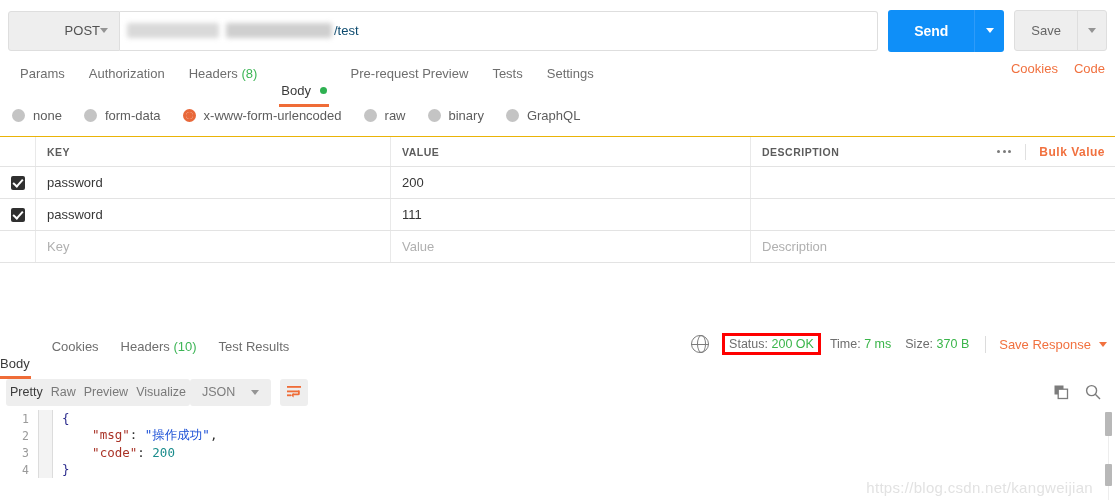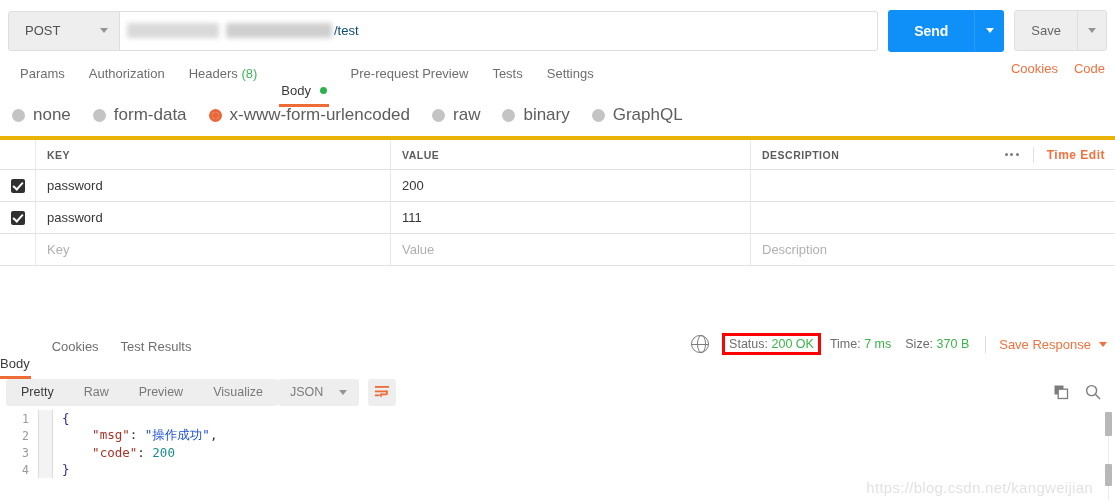--- a/index.html
+++ b/index.html
@@ -28,21 +28,21 @@
     padding: 0 8px;
   }
   .method-select {
     width: 112px;
     height: 40px;
     border: 1px solid #dedede;
     border-radius: 3px 0 0 3px;
     background: #eeeeee;
     display: flex;
     align-items: center;
-    justify-content: space-between;
+    justify-content: flex-end;
     padding: 0 11px 0 16px;
     box-sizing: border-box;
     font-size: 13px;
     color: #525252;
     flex: none;
   }
   .chev {
     width: 0; height: 0;
     border-left: 4px solid transparent;
     border-right: 4px solid transparent;
@@ -178,21 +178,21 @@
     width: 1115px; height: 28px;
     display: flex;
     align-items: center;
     padding-left: 12px;
     box-sizing: border-box;
   }
   .radio-item {
     display: flex;
     align-items: center;
     margin-right: 22px;
-    font-size: 17px;
+    font-size: 13px;
     color: #5d5d5d;
   }
   .radio-dot {
     width: 13px; height: 13px;
     border-radius: 50%;
     background: #c4c4c4;
     margin-right: 8px;
     flex: none;
   }
   .radio-item.selected .radio-dot {
@@ -207,21 +207,21 @@
     width: 7px; height: 7px;
     border-radius: 50%;
     background: #e8683a;
   }
 
   
   .ptable {
     position: absolute;
     left: 0; top: 136px;
     width: 1115px;
-    border-top: 4px solid #eab308;
+    border-top: 1px solid #eab308;
     box-sizing: border-box;
   }
   .prow {
     display: flex;
     border-bottom: 1px solid #e3e3e3;
     height: 31px;
     align-items: stretch;
   }
   .prow.head { height: 29px; }
   .pcell {
@@ -374,21 +374,21 @@
   .seg {
     display: flex;
     align-items: center;
     background: #eeeeee;
     border-radius: 3px;
     height: 27px;
   }
   .seg .vtab {
     font-size: 12.5px;
     color: #797979;
-    padding: 0 15px;
+    padding: 0 4px;
     line-height: 27px;
   }
   .seg .vtab.active { color: #3b3b3b; }
   .fmt-select {
     background: #eeeeee;
     border-radius: 3px;
     height: 27px;
     display: flex;
     align-items: center;
     padding: 0 12px;
@@ -575,21 +575,21 @@
     <div class="pcell c-key">KEY</div>
     <div class="pcell c-val">VALUE</div>
     <div class="pcell c-desc">
       <span>DESCRIPTION</span>
       <span class="head-tools">
         <span class="dots">
             <i></i>
             <i></i>
             <i></i>
           </span>
-        <span class="bulk">Time Edit</span>
+        <span class="bulk">Bulk Value</span>
       </span>
     </div>
   </div>
 
   <div class="prow">
     <div class="pcell c-check">
         <span class="cbox"></span>
       </div>
     <div class="pcell c-key cellval">password</div>
     <div class="pcell c-val cellval">200</div>
@@ -612,20 +612,24 @@
     <div class="pcell c-desc cellph">Description</div>
   </div>
 </div>
 
 <div class="resp-tabs">
   <div class="tab active">
     <span>Body</span>
   </div>
   <div class="tab">
     <span>Cookies</span>
+  </div>
+  <div class="tab">
+    <span>Headers</span>
+    <span class="count-green">(10)</span>
   </div>
   <div class="tab">
     <span>Test Results</span>
   </div>
 
   <div class="resp-meta">
     <span class="globe"></span>
     <span class="status-wrap">
       <span class="status-box"></span>
       <span>Status:</span>

